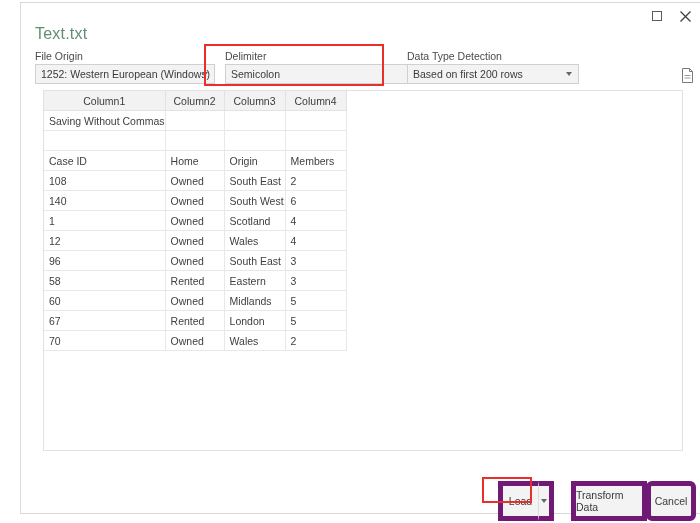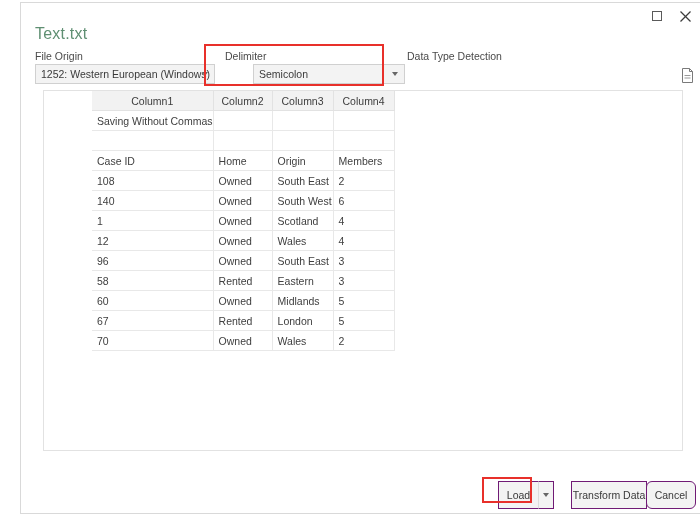--- a/index.html
+++ b/index.html
@@ -117,21 +117,20 @@
     border: 1px solid #e2e2e2;
     box-sizing: border-box;
     background: #ffffff;
     overflow: hidden;
   }
   table.grid {
     border-collapse: collapse;
     table-layout: fixed;
     font-size: 10.5px;
     color: #404040;
-    margin-left: 48px;
   }
   table.grid th {
     height: 19px;
     background: #f2f2f2;
     border-right: 1px solid #e2e2e2;
     border-bottom: 1px solid #e2e2e2;
     font-weight: normal;
     color: #3d3d3d;
     text-align: center;
     font-size: 10.5px;
@@ -147,22 +146,22 @@
     vertical-align: middle;
   }
   .c0 { width: 106px; }
   .c1 { width: 53px; }
   .c2 { width: 55px; }
   .c3 { width: 55px; }
 
   
   .btn {
     position: absolute;
-    height: 28px;
-    border: 1px solid #701a75;
+    height: 40px;
+    border: 5px solid #701a75;
     background: #f3f3f3;
     box-sizing: border-box;
     display: flex;
     align-items: center;
     justify-content: center;
     font-size: 10.5px;
     color: #3a3a3a;
     cursor: default;
   }
   .split-main {
@@ -200,26 +199,30 @@
 
   <div class="file-title">Text.txt</div>
 
   <div class="opt-label" style="left:14px; top:47px;">File Origin</div>
   <div class="combo" style="left:14px; top:61px; width:180px;">
     <span class="txt">1252: Western European (Windows)</span>
     <span class="caret"></span>
   </div>
 
   <div class="opt-label" style="left:204px; top:47px;">Delimiter</div>
-  <div class="combo" style="left:204px; top:61px; width:152px;margin-left:28px;">
+  <div class="combo" style="left:204px; top:61px; width:195px;">
     <span class="txt">Semicolon</span>
     <span class="caret"></span>
   </div>
 
   <div class="opt-label" style="left:386px; top:47px;">Data Type Detection</div>
+  <div class="combo" style="left:386px; top:61px; width:172px;">
+    <span class="txt">Based on first 200 rows</span>
+    <span class="caret"></span>
+  </div>
 
   <div class="doc-icon">
     <svg width="16" height="18" viewBox="0 0 16 18" aria-hidden="true">
       <path d="M2.5 1.5 h7 l3 3 v11 h-10 z" fill="none" stroke="#7a7a7a" stroke-width="1"></path>
       <path d="M9.5 1.5 v3 h3" fill="none" stroke="#7a7a7a" stroke-width="1"></path>
       <line x1="4.5" y1="8.5" x2="10.5" y2="8.5" stroke="#9a9a9a" stroke-width="1"></line>
       <line x1="4.5" y1="11" x2="10.5" y2="11" stroke="#9a9a9a" stroke-width="1"></line>
     </svg>
   </div>
 

